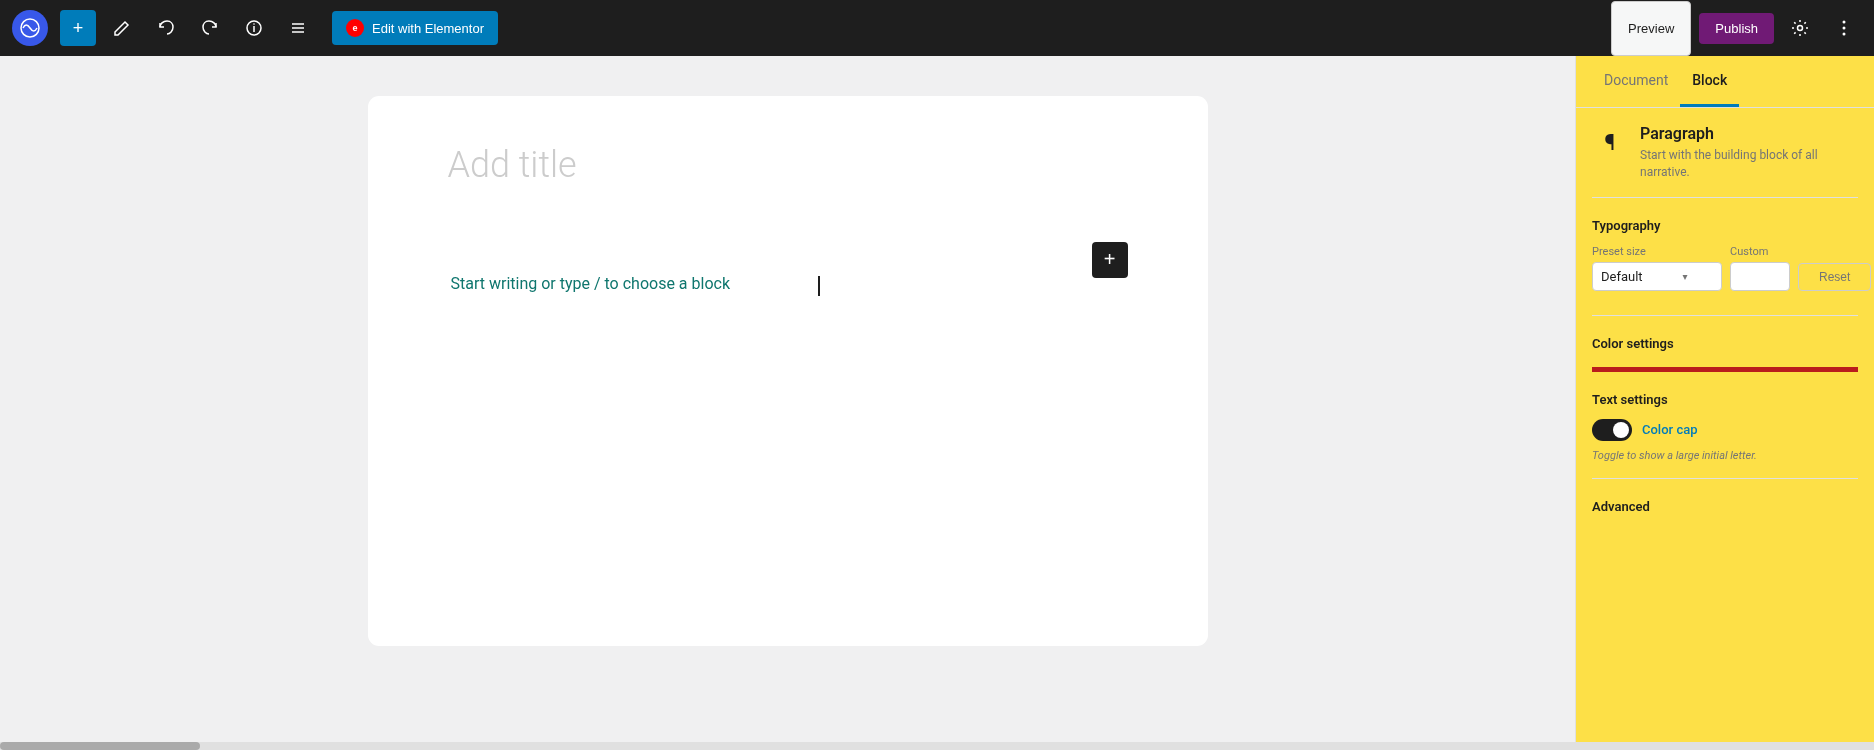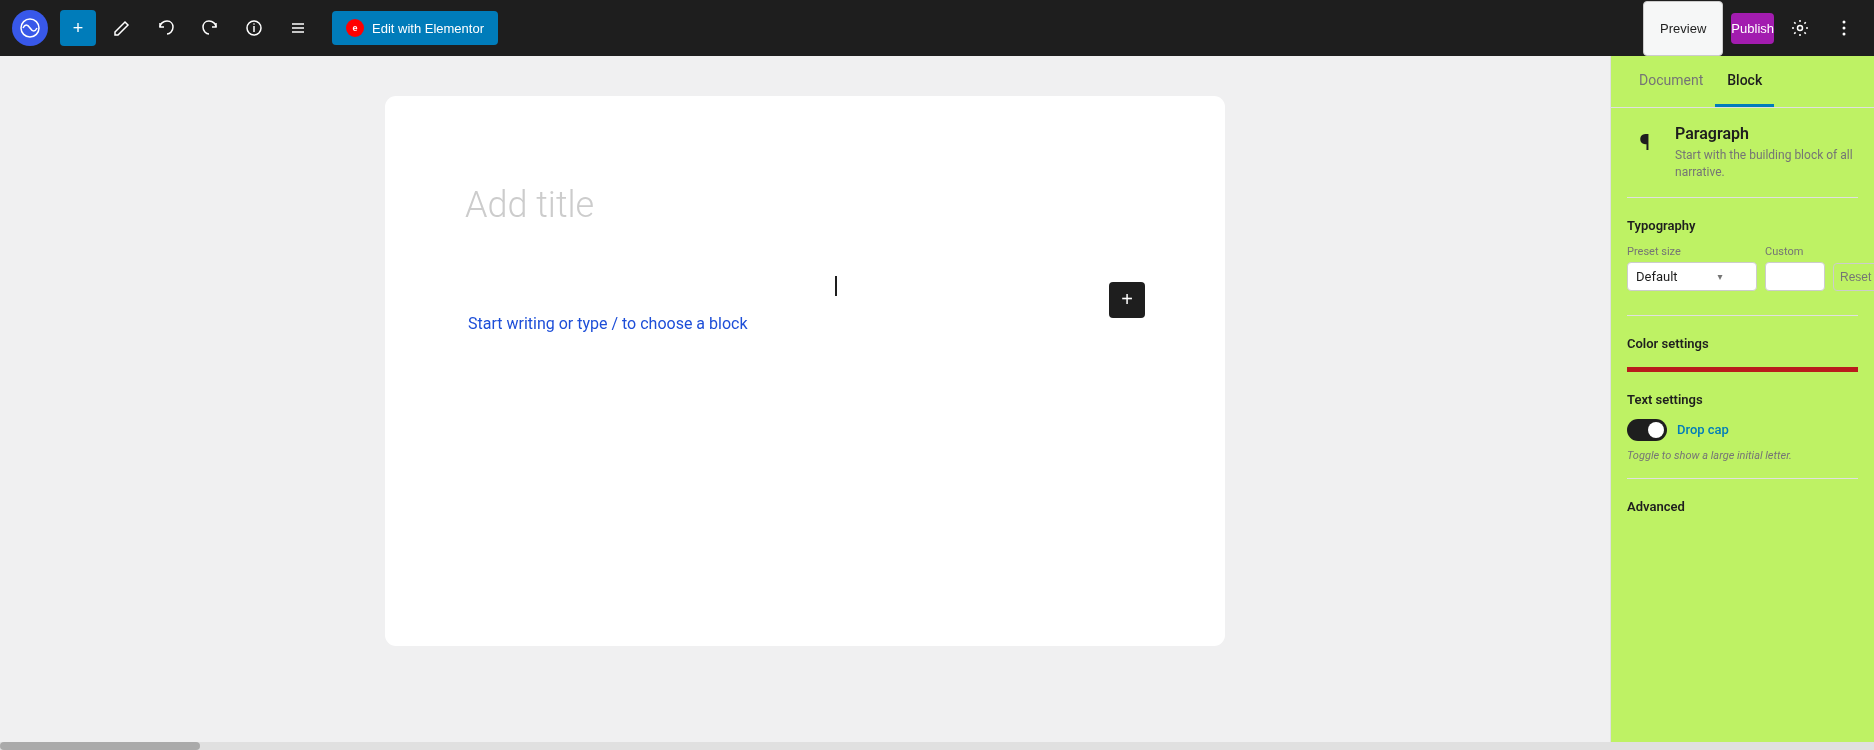--- a/index.html
+++ b/index.html
@@ -84,25 +84,25 @@
       background: #f6f7f7;
       color: #1e1e1e;
       border: 1px solid #ccc;
       border-radius: 4px;
       padding: 19px 16px;
       cursor: pointer;
       font-size: 13px;
       font-weight: 500;
     }
     .publish-btn {
-      background: #a21caf;
-      color: #fff;
-      border: none;
-      border-radius: 4px;
-      padding: 8px 0;
+      background: #701a75;
+      color: #fff;
+      border: none;
+      border-radius: 4px;
+      padding: 8px 16px;
       cursor: pointer;
       font-size: 13px;
       font-weight: 500;
     }
     .settings-btn {
       width: 36px;
       height: 36px;
       background: transparent;
       border: none;
       border-radius: 4px;
@@ -139,21 +139,21 @@
       flex: 1;
       background: #f0f0f1;
       overflow-y: auto;
       position: relative;
     }
     .editor-inner {
       background: #fff;
       max-width: 840px;
       margin: 40px auto;
       min-height: 550px;
-      padding: 88px 80px;
+      padding: 48px 80px;
       position: relative;
       border-radius: 11px;
     }
     .add-title-input {
       font-size: 36px;
       font-weight: 300;
       color: #ccc;
       border: none;
       outline: none;
       width: 100%;
@@ -164,21 +164,21 @@
     .add-title-input::placeholder { color: #ccc; }
     .block-placeholder-row {
       display: flex;
       align-items: center;
       justify-content: space-between;
       padding: 8px 0;
       border-left: 3px solid transparent;
     }
     .block-placeholder-text {
       font-size: 16px;
-      color: #1d4ed8;
+      color: #0f766e;
       margin-top: 48px;
     }
     .add-block-btn {
       width: 36px;
       height: 36px;
       background: #1e1e1e;
       border: none;
       border-radius: 4px;
       cursor: pointer;
       display: flex;
@@ -195,22 +195,22 @@
       animation: blink 1s step-end infinite;
       top: 180px;
       left: 450px;
     }
     @keyframes blink {
       50% { opacity: 0; }
     }
 
     
     .sidebar {
-      width: 264px;
-      background: #bef264;
+      width: 299px;
+      background: #fde047;
       border-left: 1px solid #e0e0e0;
       display: flex;
       flex-direction: column;
       overflow-y: auto;
       flex-shrink: 0;
     }
 
     
     .sidebar-tabs {
       display: flex;
@@ -312,21 +312,21 @@
       border-radius: 4px;
       padding: 6px 8px;
       font-size: 13px;
       width: 60px;
       outline: none;
     }
     .reset-btn {
       background: transparent;
       border: 1px solid #ccc;
       border-radius: 4px;
-      padding: 6px 6px;
+      padding: 6px 20px;
       cursor: pointer;
       font-size: 12px;
       color: #757575;
     }
 
     
     .color-settings-section {
       margin-top: 24px;
       padding-top: 16px;
       border-top: 1px solid #e0e0e0;
@@ -524,21 +524,21 @@
       <div class="color-settings-section">
         <div class="section-header">Color settings</div>
       </div>
 
       <div class="text-settings-section">
         <div class="section-header">Text settings</div>
         <div class="drop-cap-row">
           <div class="toggle-switch on">
             <div class="toggle-knob"></div>
           </div>
-          <span class="drop-cap-label">Drop cap</span>
+          <span class="drop-cap-label">Color cap</span>
         </div>
         <div class="drop-cap-desc">Toggle to show a large initial letter.</div>
       </div>
 
       <div class="advanced-section">
         <div class="section-header">Advanced</div>
       </div>
 
     </div>
   </div>

